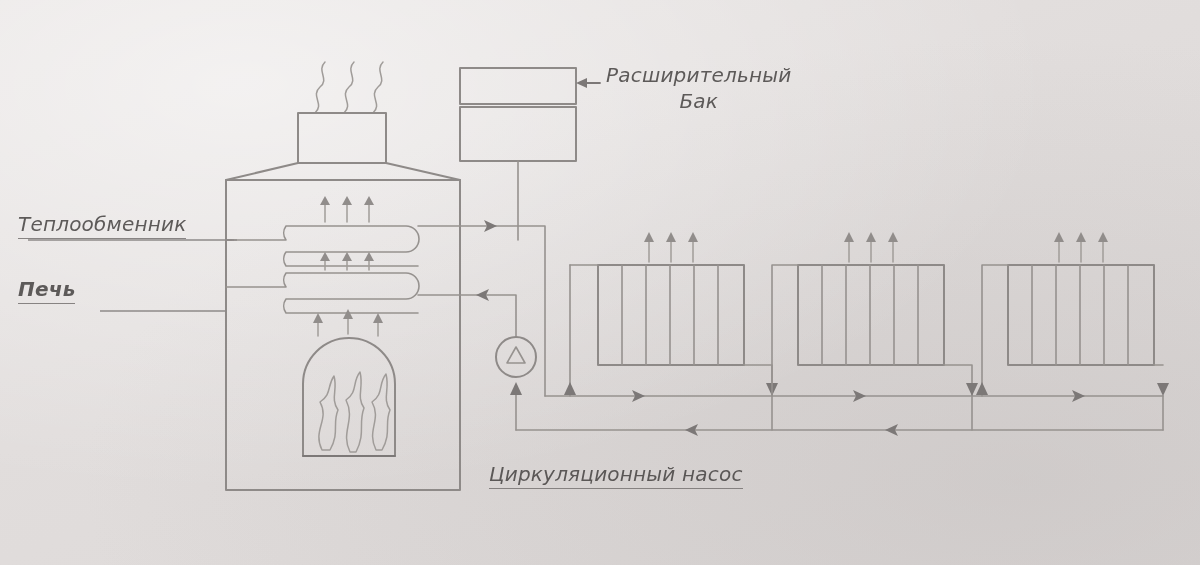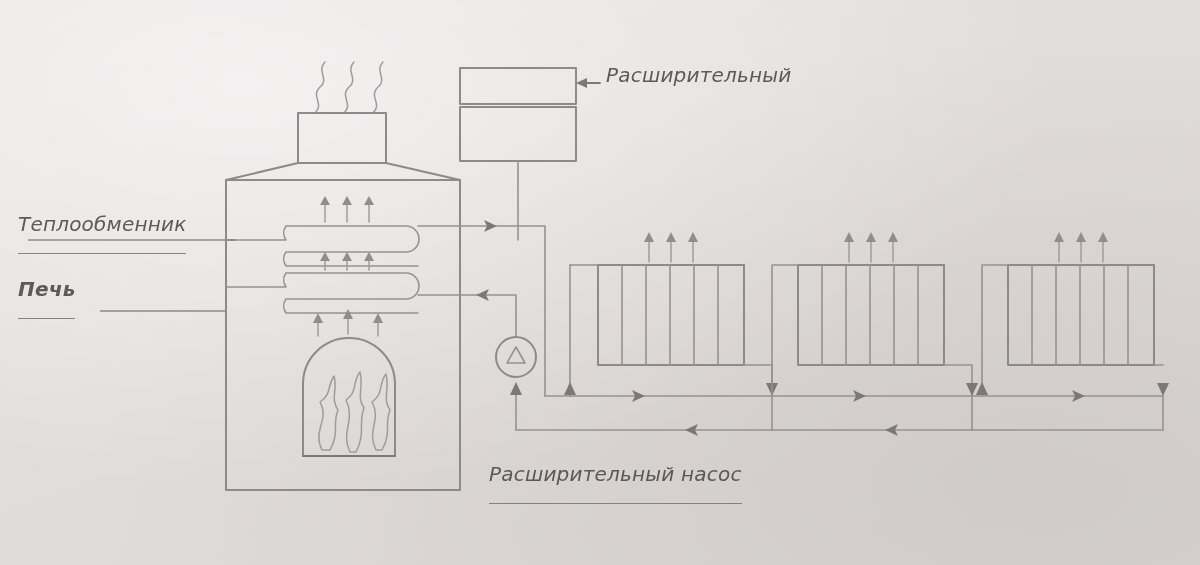--- a/index.html
+++ b/index.html
@@ -24,21 +24,21 @@
   .lbl{
     position:absolute;
     color:#4a4746;
     font-size:20px;
     font-style:italic;
     font-family:"DejaVu Sans","Liberation Sans",sans-serif;
     white-space:nowrap;
     letter-spacing:0.2px;
     opacity:.88;
   }
-  .lbl.under{border-bottom:1.4px solid #7a7675;padding-bottom:17px;}
+  .lbl.under{border-bottom:1.4px solid #7a7675;padding-bottom:2px;}
   .lbl.center{text-align:center;}
   #lbl-tank{left:606px;top:62px;line-height:26px;}
   #lbl-hx{left:18px;top:212px;}
   #lbl-furnace{left:18px;top:277px;font-weight:bold;}
   #lbl-pump{left:489px;top:462px;}
 </style>
 </head>
 <body>
 
 <div id="scene">
@@ -290,20 +290,21 @@
 
     <path class="leader" d="M234 240 L 226 240"></path>
     <path class="leader" d="M100 311 L 226 311"></path>
     <path class="leader" d="M237 240 L 226 240"></path>
     <path class="leader" d="M232 240 L 226 240"></path>
     <path class="leader" d="M28 240 L 226 240"></path>
   </svg>
 
   <div class="lbl center" id="lbl-tank">
     <div>Расширительный</div>
+    <div>Бак</div>
   </div>
 
   <div class="lbl under" id="lbl-hx">Теплообменник</div>
 
   <div class="lbl under" id="lbl-furnace">Печь</div>
 
-  <div class="lbl under" id="lbl-pump">Расширительный насос</div>
+  <div class="lbl under" id="lbl-pump">Циркуляционный насос</div>
 </div>
 
 </body></html>

